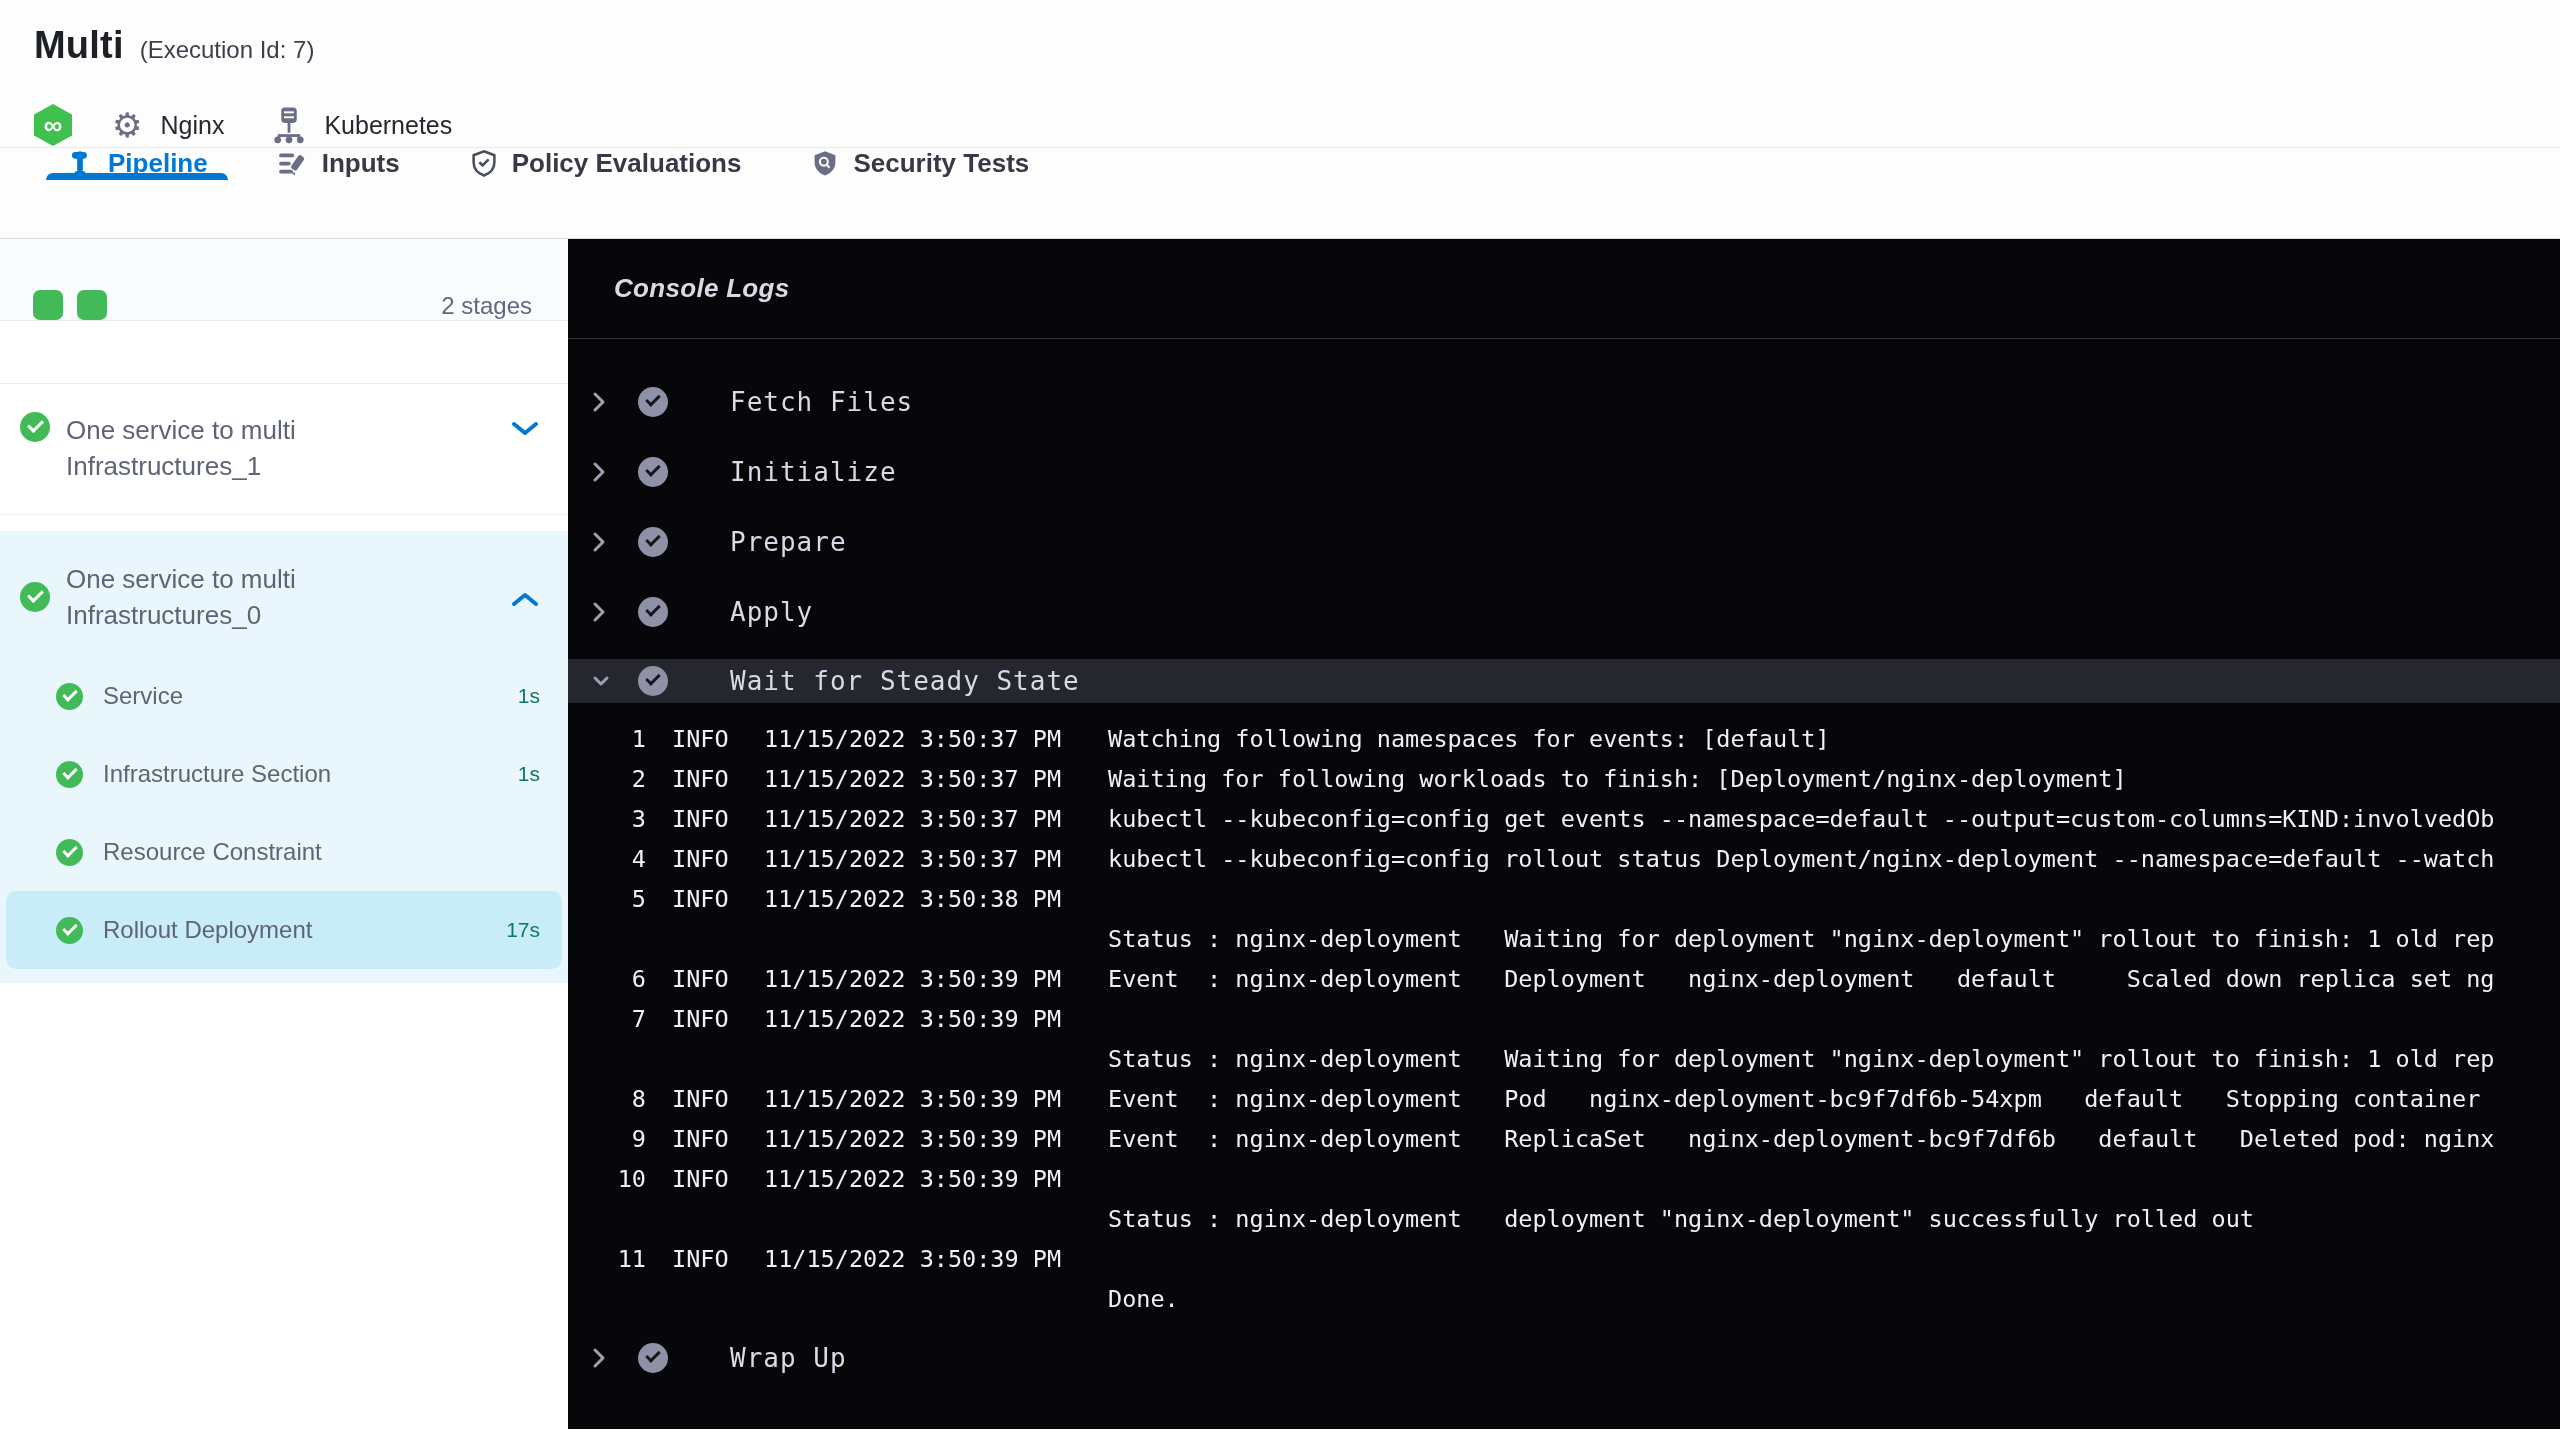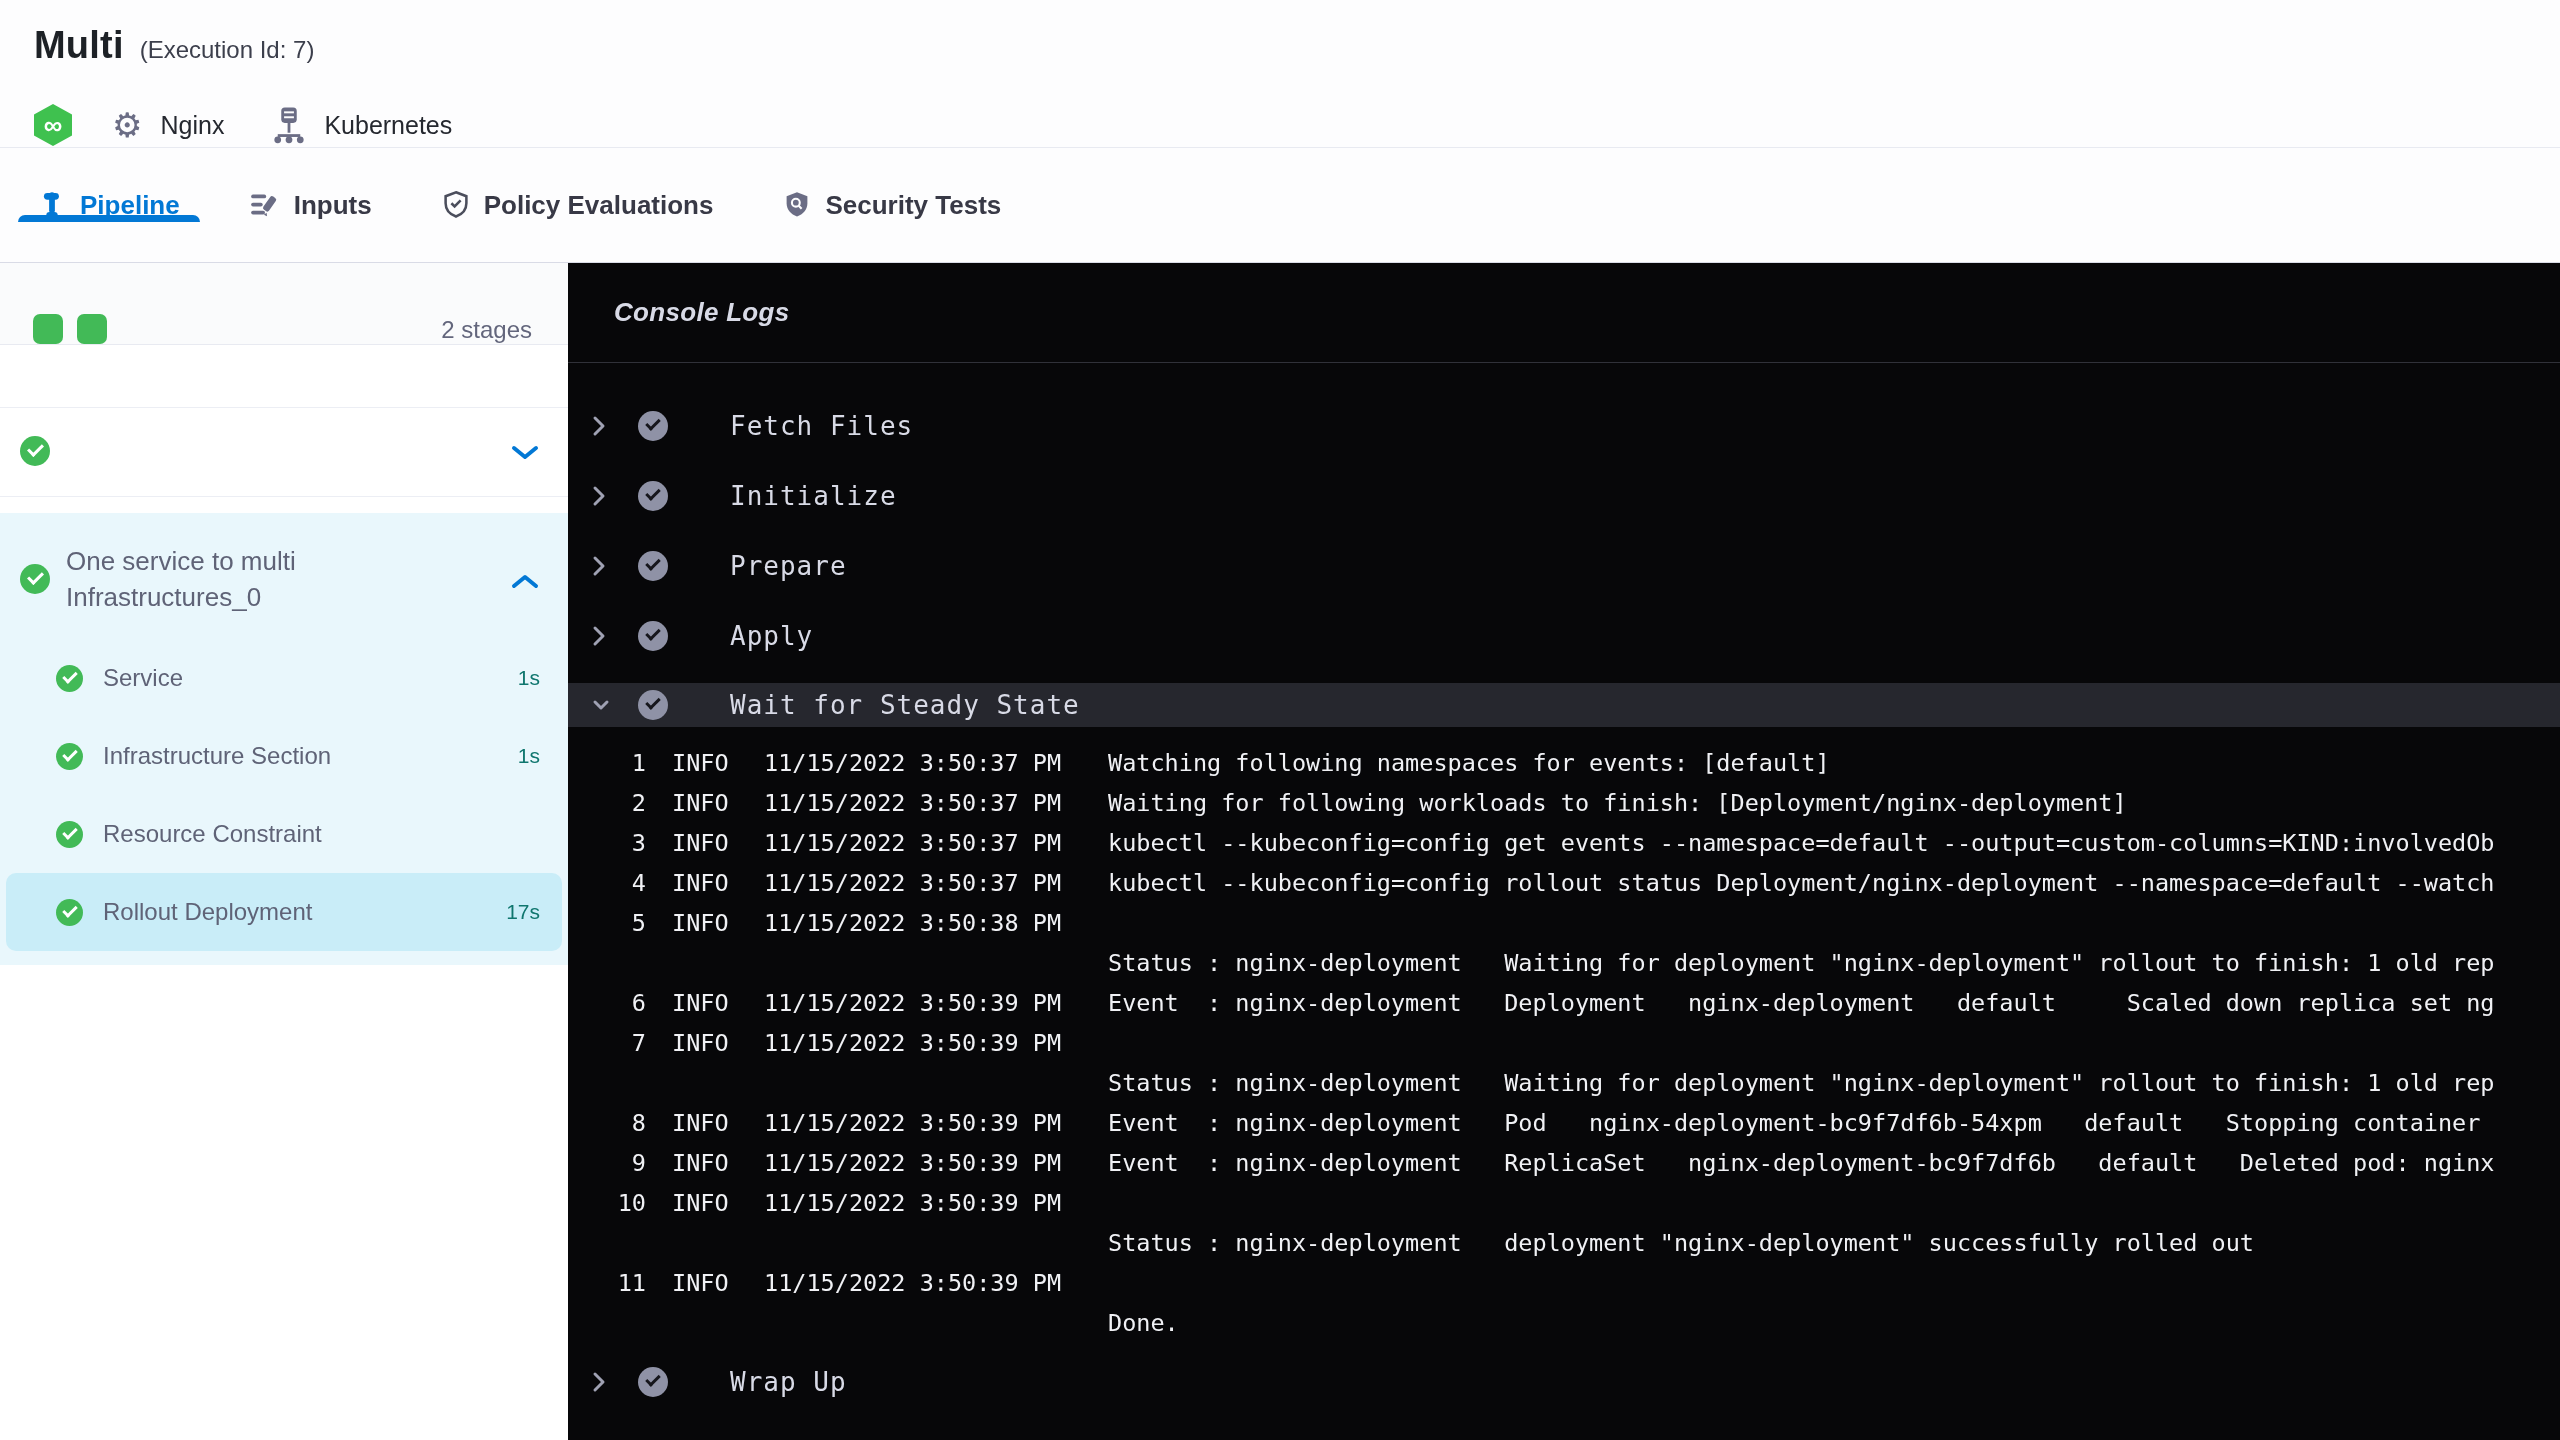--- a/index.html
+++ b/index.html
@@ -13,22 +13,22 @@
   .exec-id { font-size:24px; color:#3c3f4c; }
   .meta-row { display:flex; align-items:center; gap:18px; margin-top:36px; height:44px; }
   .hex-icon { width:38px; height:42px; background:#3fc14f; display:flex; align-items:center; justify-content:center;
               clip-path:polygon(50% 0,100% 25%,100% 75%,50% 100%,0 75%,0 25%); }
   .hex-icon span { color:#fff; font-size:26px; font-weight:700; line-height:1; }
   .gear-icon { font-size:34px; color:#6b6d85; margin-left:22px; line-height:1; }
   .meta-label { font-size:25px; color:#25282f; }
   .infra-icon { margin-left:30px; display:flex; }
 
   
-  .tab-bar { display:flex; align-items:center; gap:0; height:116px; border-top:1px solid #e8eaf1;
-             border-bottom:1px solid #d9dbe6; padding-left:32px; background:#fdfdfe; }
+  .tab-bar { display:flex; align-items:flex-start; gap:0; height:92px; border-top:1px solid #e8eaf1;
+             border-bottom:1px solid #d9dbe6; padding-left:60px; background:#fdfdfe; }
   .tab { display:flex; align-items:center; gap:14px; padding:0 6px; margin-right:58px;
          position:relative; cursor:pointer; }
   .tab-label { font-size:26px; font-weight:600; color:#383946; }
   .tab.active .tab-label { color:#0278d5; }
   .tab.active::after { content:""; position:absolute; left:-14px; right:-14px; bottom:-1px; height:7px;
                        background:#0278d5; border-radius:7px 7px 0 0; }
   .tab svg { display:block; }
 
   
   .content { display:flex; height:1190px; }
@@ -161,20 +161,21 @@
 
   <aside class="sidebar">
     <div class="stages-summary">
       <span class="sq"></span>
       <span class="sq"></span>
       <span class="stages-count">2 stages</span>
     </div>
 
     <div class="stage-card">
       <span class="check"></span>
+      <span class="stage-name">One service to multi Infrastructures_1</span>
       <span class="stage-chevron">
         <svg width="30" height="18" viewBox="0 0 30 18" fill="none">
           <path d="M4 4l11 9 11-9" stroke="#0278d5" stroke-width="4" stroke-linecap="round" stroke-linejoin="round"></path>
         </svg>
       </span>
     </div>
 
     <div class="stage-card expanded-wrap">
       <div class="stage-head">
         <span class="check"></span>

